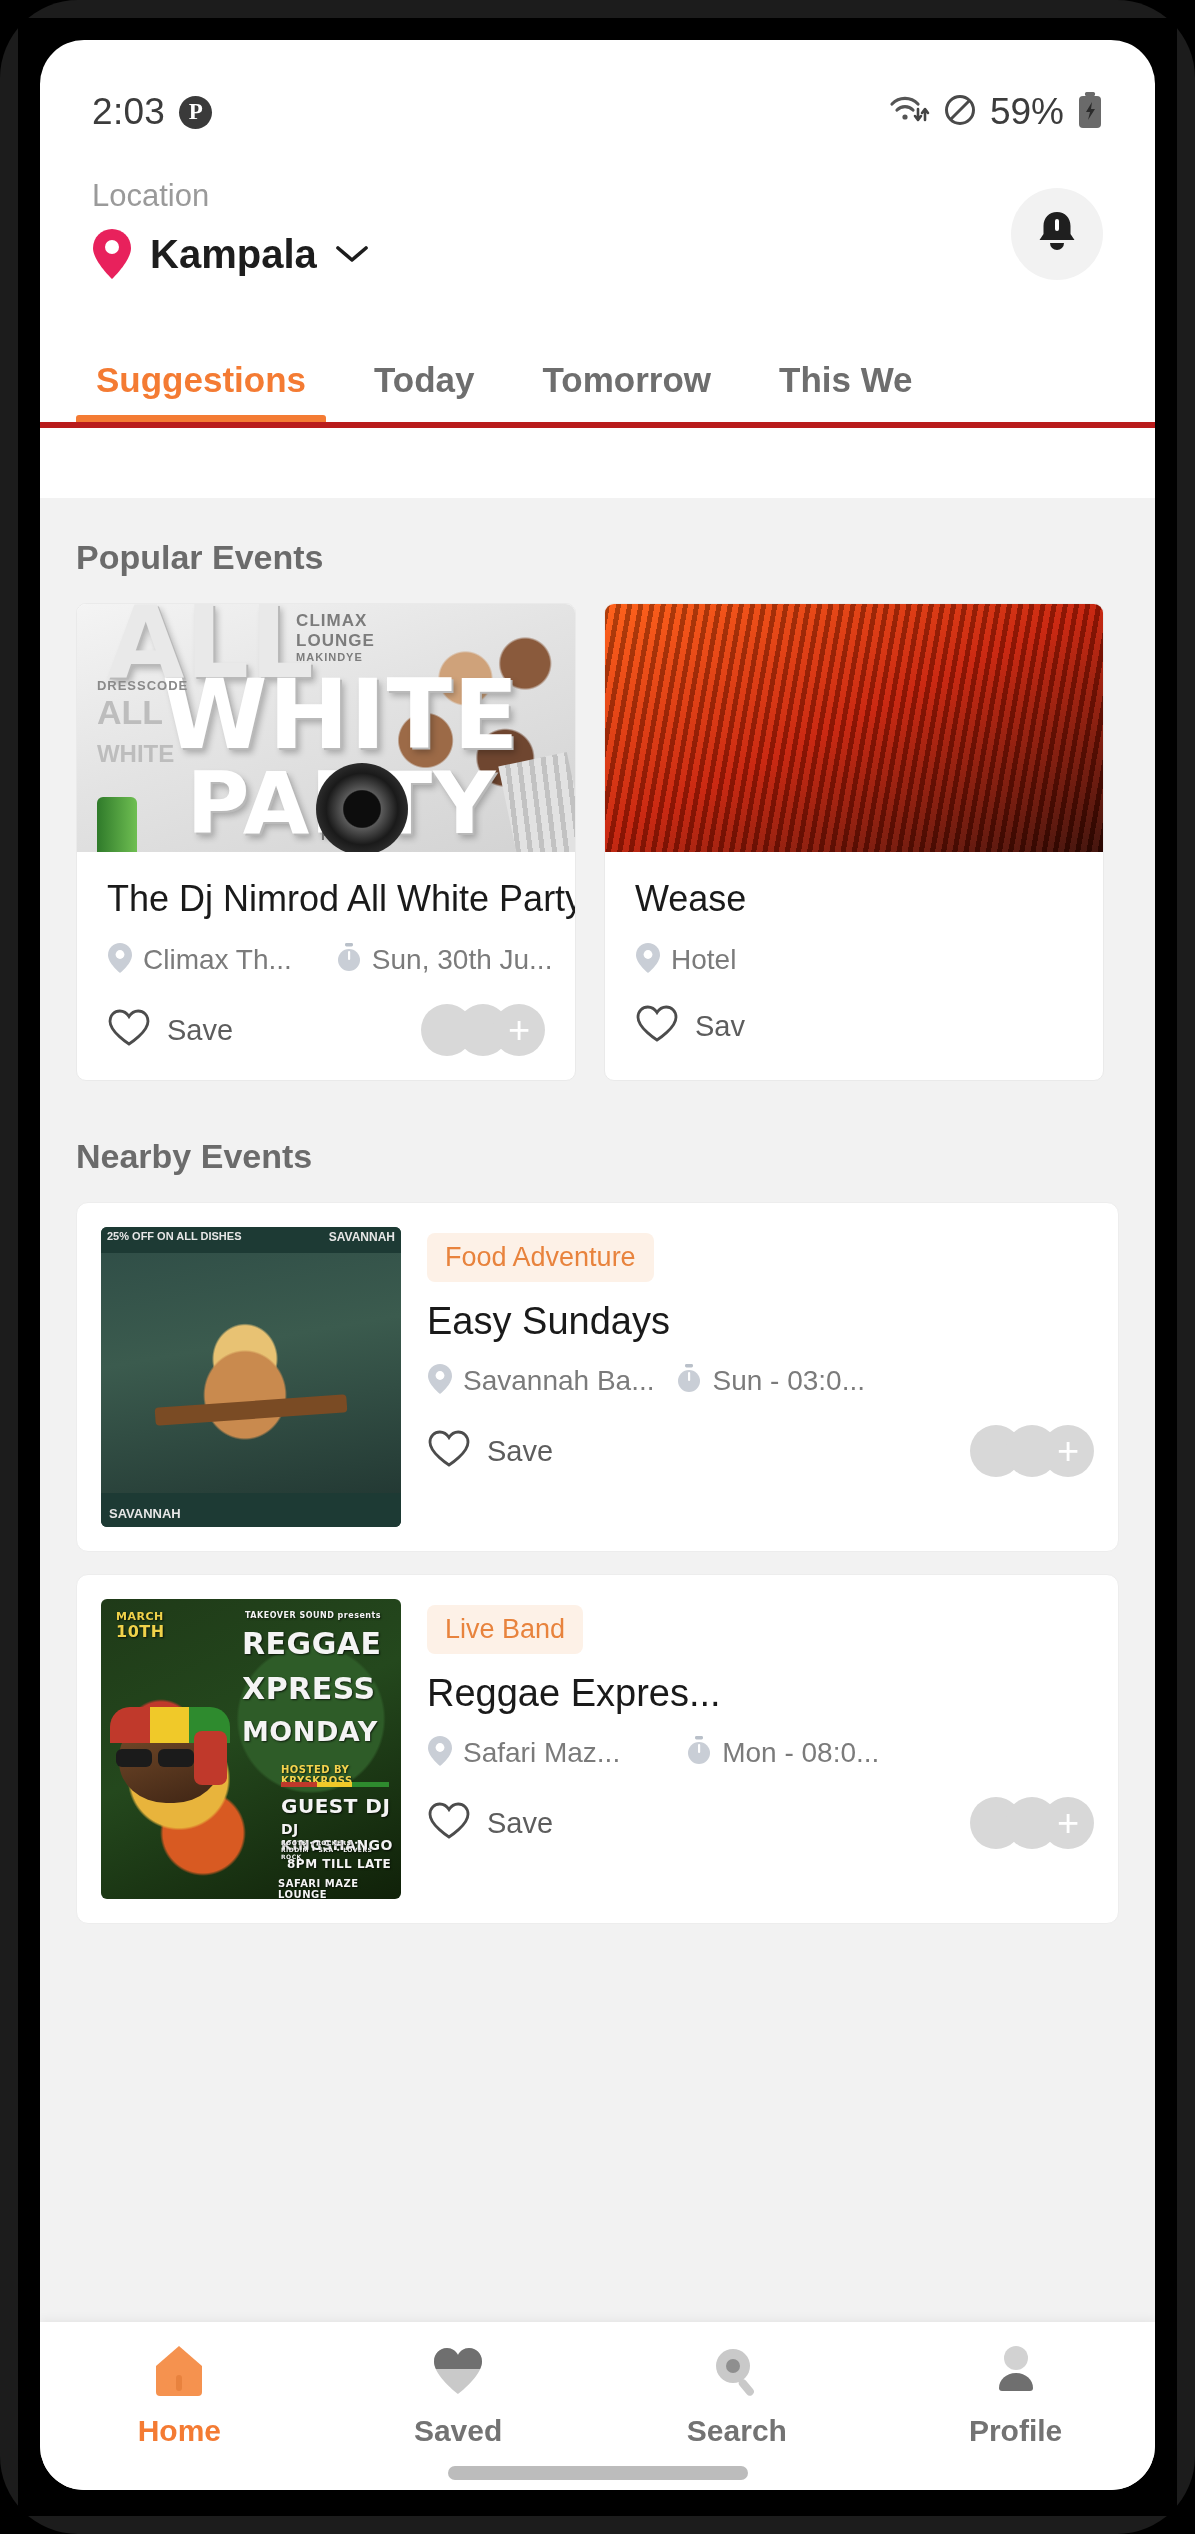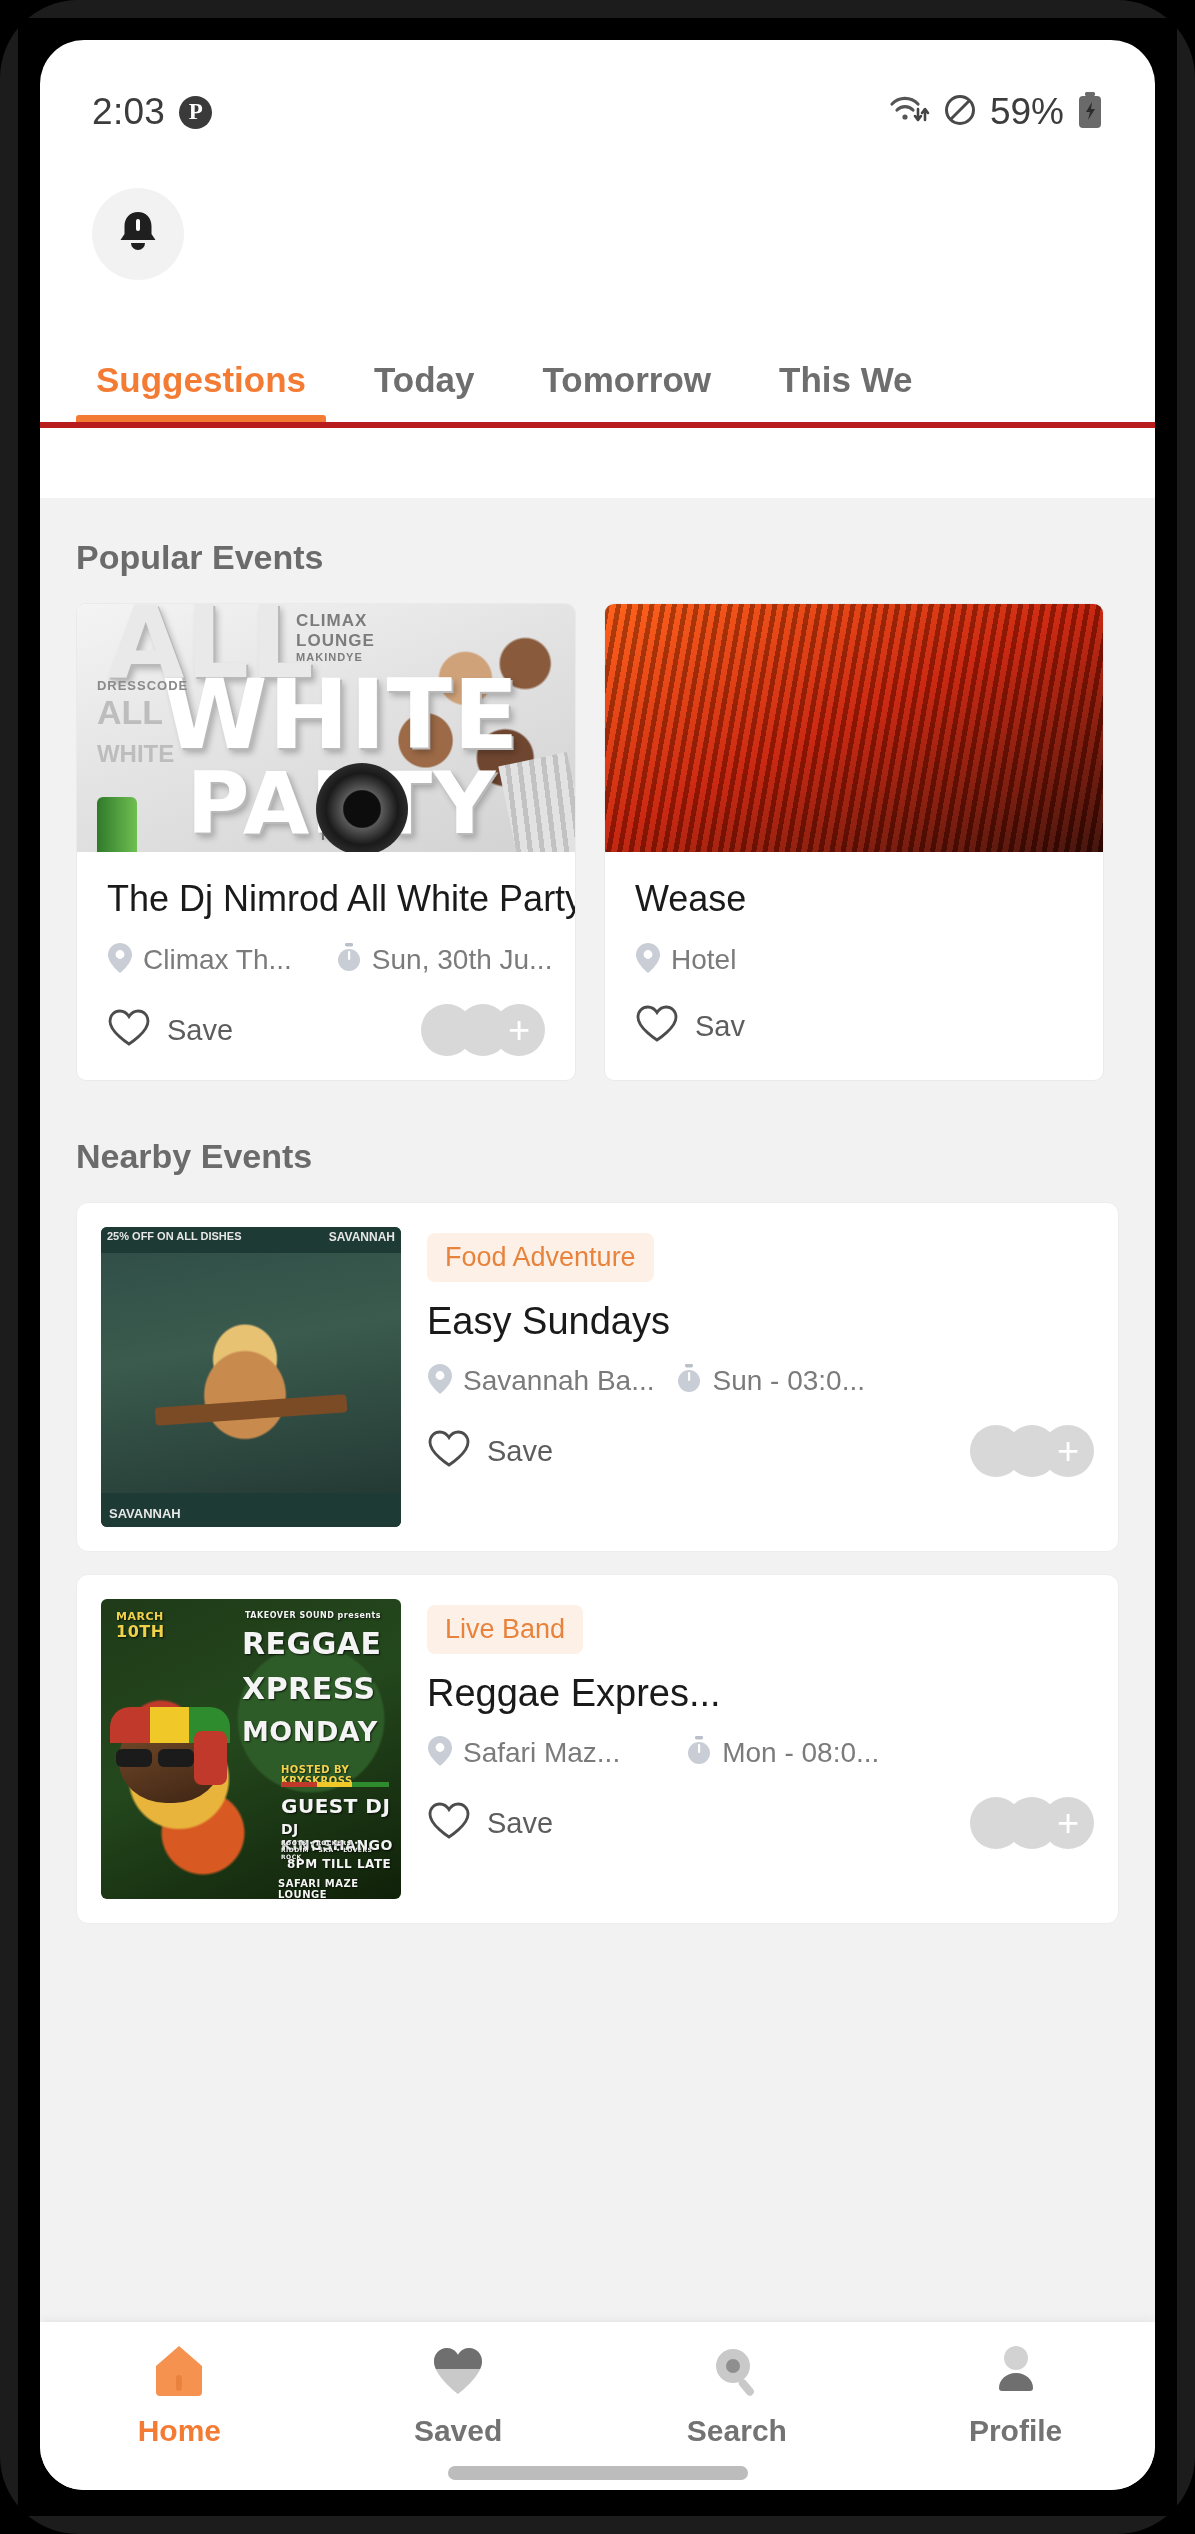--- a/index.html
+++ b/index.html
@@ -228,20 +228,37 @@
         <svg width="26" height="38" viewBox="0 0 26 38">
           <rect x="8" y="1" width="10" height="4" rx="1.5" fill="#6a6a6a"></rect>
           <rect x="2" y="5" width="22" height="32" rx="4" fill="#6a6a6a"></rect>
           <path d="M15 11 l-6 10 h4 l-2 8 l7 -11 h-4 z" fill="#2b2b2b"></path>
         </svg>
       </span>
     </div>
   </div>
 
   <div id="location-header">
+    <div>
+      <div id="loc-label">Location</div>
+      <div id="loc-row">
+        <span class="map-pin">
+          <svg width="40" height="52" viewBox="0 0 40 52">
+            <path d="M20 1 C9.5 1 1 9.5 1 20 C1 33 20 51 20 51 C20 51 39 33 39 20 C39 9.5 30.5 1 20 1 Z" fill="#e8215c"></path>
+            <circle cx="20" cy="19" r="7" fill="#ffffff"></circle>
+          </svg>
+        </span>
+        <span id="loc-city">Kampala</span>
+        <span class="chev">
+          <svg width="34" height="20" viewBox="0 0 34 20">
+            <path d="M3 4 L17 16 L31 4" stroke="#1d1d1d" stroke-width="3.6" fill="none" stroke-linecap="round" stroke-linejoin="round"></path>
+          </svg>
+        </span>
+      </div>
+    </div>
     <div id="bell-button">
       <span>
         <svg width="46" height="48" viewBox="0 0 46 48">
           <path d="M23 4 C15 4 9.5 10 9.5 18 v8 l-4 6 h35 l-4 -6 v-8 C36.5 10 31 4 23 4 Z" fill="#1f1f1f"></path>
           <rect x="21" y="11" width="4" height="12" rx="2" fill="#ffffff"></rect>
           <path d="M16 35 h14 a7 7 0 0 1 -14 0 z" fill="#1f1f1f"></path>
         </svg>
       </span>
     </div>
   </div>

